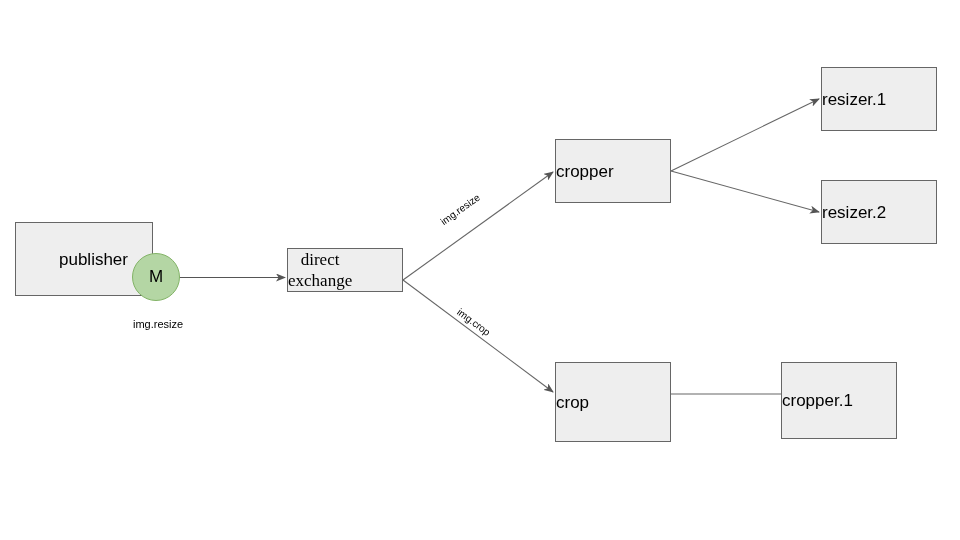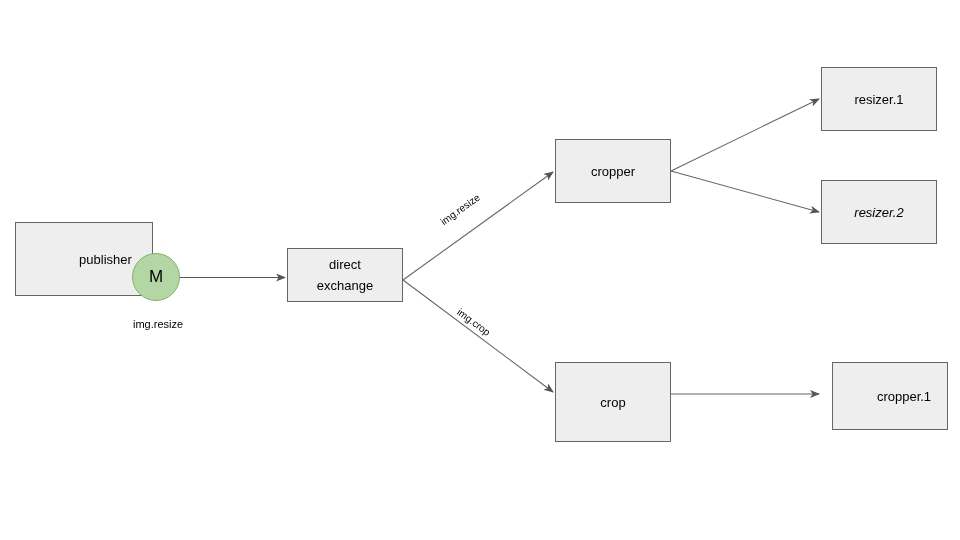--- a/index.html
+++ b/index.html
@@ -27,24 +27,23 @@
     width: 960px;
     height: 540px;
   }
   .node {
     position: absolute;
     box-sizing: border-box;
     background: #eeeeee;
     border: 1px solid #666666;
     display: flex;
     align-items: center;
-    justify-content: center;
     text-align: center;
     color: #000000;
-    font-size: 13px;
+    font-size: 17px;
     line-height: 21px;
     font-family: "Liberation Sans", sans-serif;
   }
   .node-label {
     display: block;
     white-space: pre-line;
   }
   .msg-circle {
     position: absolute;
     box-sizing: border-box;
@@ -107,42 +106,42 @@
   </div>
 
   <div class="msg-circle" style="left:132px; top:253px; width:48px; height:48px;">
     <span>M</span>
   </div>
 
   <div class="free-label" style="left:133px; top:318px;">
     <span>img.resize</span>
   </div>
 
-  <div class="node" style="left:287px; top:248px; width:116px; height:54px;">
+  <div class="node" style="left:287px; top:248px; width:116px; height:44px;font-family:Liberation Serif, serif;">
     <span class="node-label">direct
 exchange</span>
   </div>
 
   <div class="node" style="left:555px; top:139px; width:116px; height:64px;">
     <span class="node-label">cropper</span>
   </div>
 
   <div class="node" style="left:555px; top:362px; width:116px; height:80px;">
     <span class="node-label">crop</span>
   </div>
 
   <div class="node" style="left:821px; top:67px; width:116px; height:64px;">
     <span class="node-label">resizer.1</span>
   </div>
 
-  <div class="node" style="left:821px; top:180px; width:116px; height:64px;font-style:italic;">
+  <div class="node" style="left:821px; top:180px; width:116px; height:64px;">
     <span class="node-label">resizer.2</span>
   </div>
 
-  <div class="node" style="left:832px; top:362px; width:116px; height:68px;padding-left:28px;">
+  <div class="node" style="left:781px; top:362px; width:116px; height:77px;">
     <span class="node-label">cropper.1</span>
   </div>
 
   <div class="edge-label" style="left:442px; top:217px; transform: rotate(-35.5deg);">
     <span>img.resize</span>
   </div>
 
   <div class="edge-label" style="left:458px; top:305px; transform: rotate(36.5deg);">
     <span>img.crop</span>
   </div>

